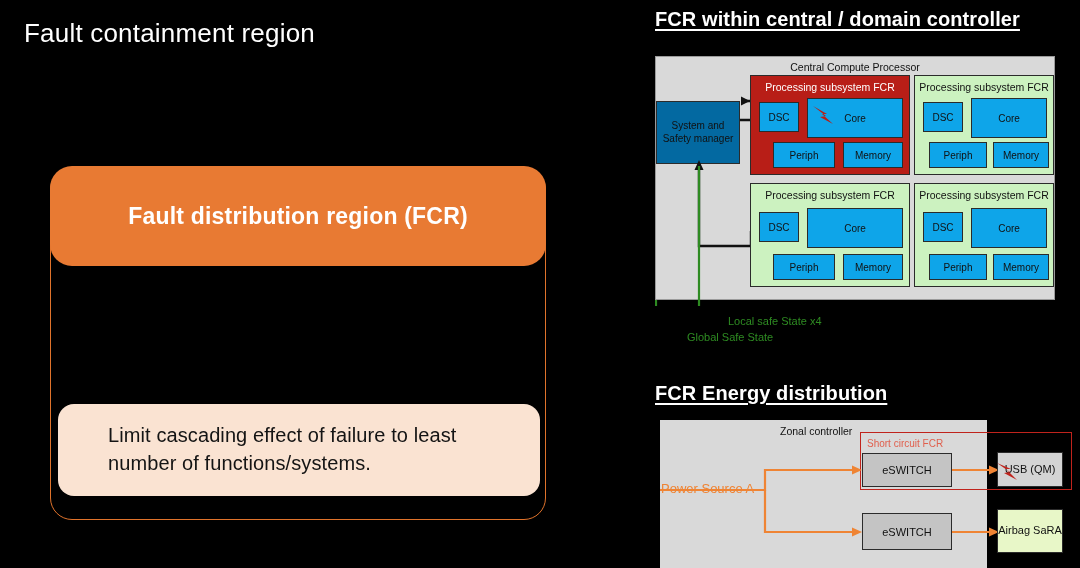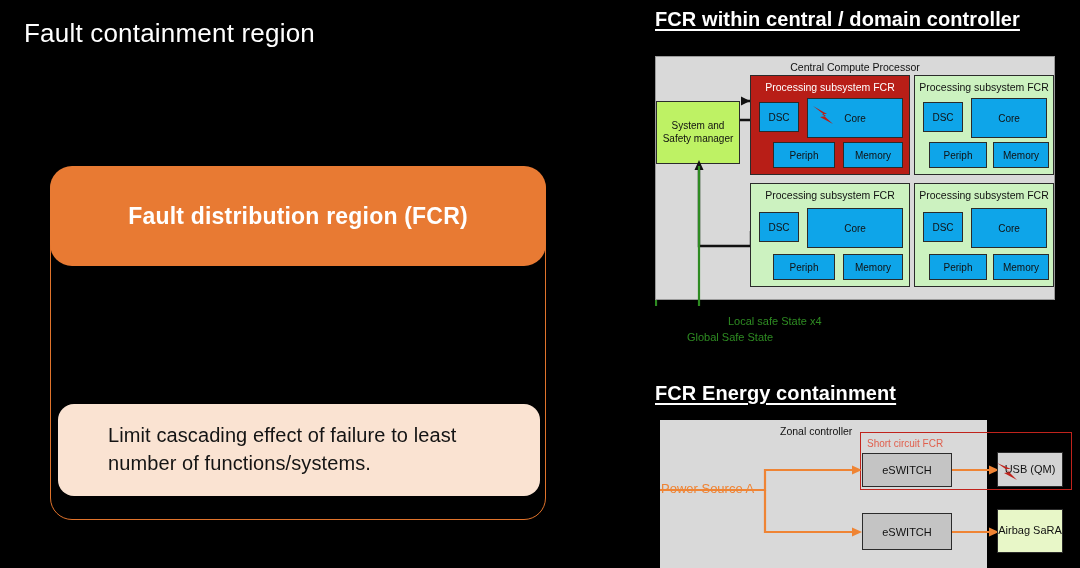--- a/index.html
+++ b/index.html
@@ -67,21 +67,21 @@
     background: #D9D9D9;
     border: 1px solid #9b9b9b;
   }
   .ccp-title {
     position: absolute; left: 0; top: 4px; width: 100%;
     text-align: center; font-size: 10.5px; color: #111;
   }
   .ssm {
     position: absolute; left: 656px; top: 101px;
     width: 84px; height: 63px;
-    background: #bef264; border: 1.6px solid #2b2b2b;
+    background: #0369a1; border: 1.6px solid #2b2b2b;
     display: flex; align-items: center; justify-content: center;
     text-align: center; font-size: 10px; color: #111; line-height: 1.28;
   }
   .pss {
     position: absolute;
     border: 1.6px solid #2b2b2b;
   }
   .pss-title {
     position: absolute; left: 0; top: 5px; width: 100%;
     text-align: center; font-size: 10.5px;
@@ -169,21 +169,21 @@
 
   <div class="fcr-head">
     <span>Fault distribution region (FCR)</span>
   </div>
 
   <div class="fcr-item" id="fcr-item-1">
     <p>Limit cascading effect of failure to least number of functions/systems.</p>
   </div>
 
   <div class="rhead" id="rhead-0">FCR within central / domain controller</div>
-  <div class="rhead" id="rhead-1">FCR Energy containment</div>
+  <div class="rhead" id="rhead-1">FCR Energy distribution</div>
 
   <div class="ccp">
     <div class="ccp-title">Central Compute Processor</div>
   </div>
 
   <div class="ssm">
     <span>System and Safety manager</span>
   </div>
 
   <svg class="bolt" style="left:655px; top:56px; width:400px; height:250px;" viewBox="0 0 400 250">

